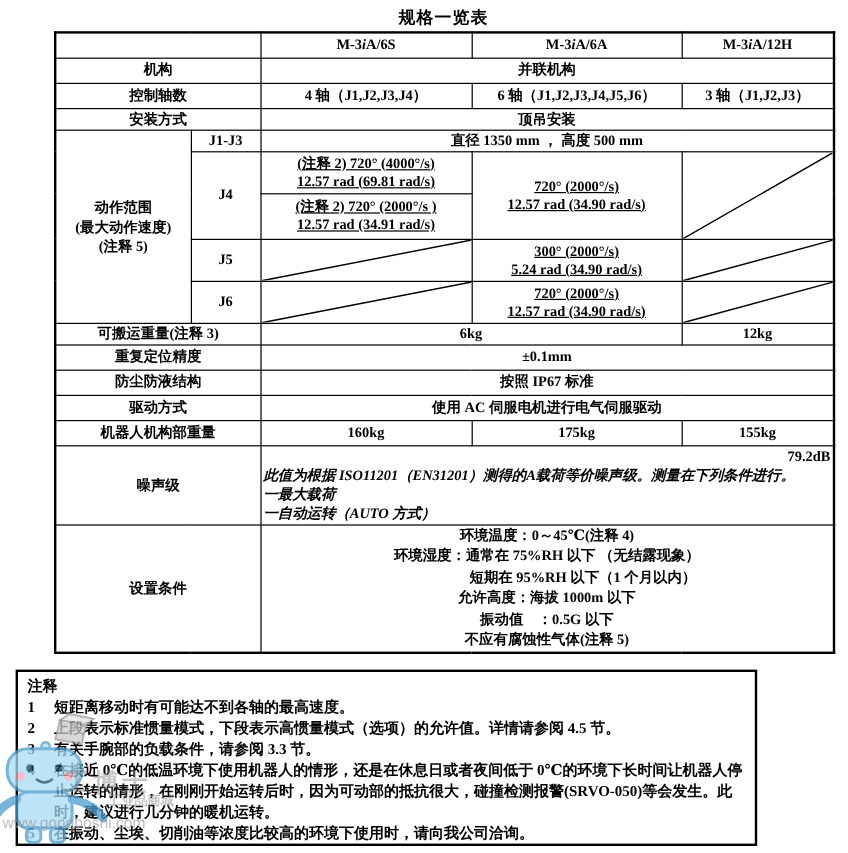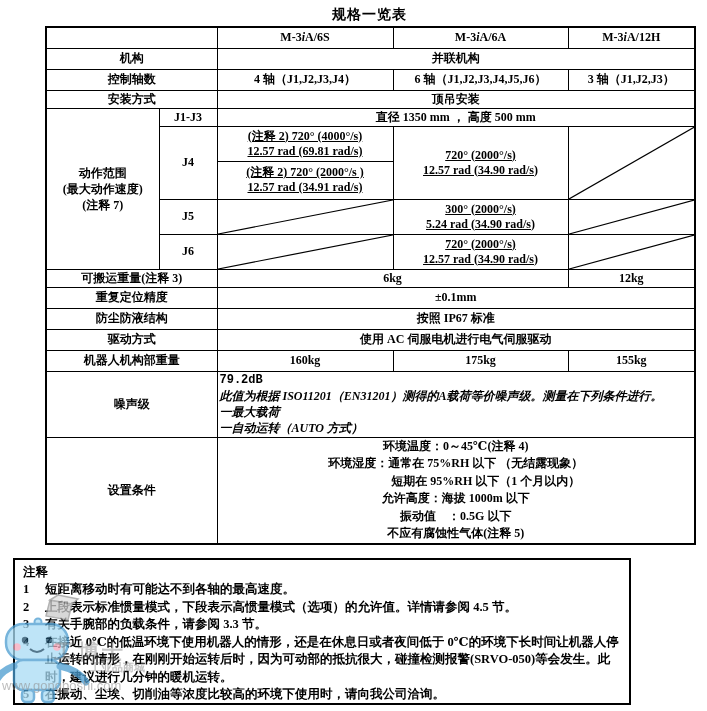--- a/index.html
+++ b/index.html
@@ -12,21 +12,21 @@
   table.spec td{border:1px solid #000;font-size:12px;font-weight:bold;text-align:center;
                 vertical-align:middle;padding:0 2px;overflow:hidden;}
   table.spec i{font-style:italic;}
   .two-line div{line-height:15px;text-decoration:underline;}
   .axis-cell{font-size:12px;margin-left:11px;}
   .label-cell{font-size:12.5px;}
   .motion-label div{line-height:16px;font-size:12px;}
   .na-cell{position:relative;padding:0;}
   .na-cell svg{position:absolute;left:0;top:0;width:100%;height:100%;display:block;}
   .noise-cell{text-align:left;padding:1px 5px;}
-  .noise-cell .c{ text-align:left;line-height:16px;font-family:Liberation Mono, monospace;}
+  .noise-cell .c{ text-align:right;line-height:16px;}
   .noise-cell .l{ text-align:left;line-height:16px;font-style:italic;}
   .env-cell{text-align:left;padding:2px 5px;}
   .env-cell div{line-height:17.5px;}
   .env-cell .indent{padding-left:60px;}
   .notes{position:absolute;left:13px;top:558px;width:618px;height:147px;border:2px solid #000;
          box-sizing:border-box;padding:3px 8px 0 8px;background:transparent;}
   .notes-heading{font-size:12.5px;font-weight:bold;line-height:18px;}
   .note-item{display:flex;font-size:12.5px;font-weight:bold;line-height:17.5px;}
   .note-num{width:22px;flex:none;}
   .note-text{flex:1;}
@@ -73,21 +73,21 @@
       <td>3 轴（J1,J2,J3）</td>
     </tr>
     <tr style="height:17px">
       <td colspan="2" class="label-cell">安装方式</td>
       <td colspan="3">顶吊安装</td>
     </tr>
     <tr style="height:18px">
       <td rowspan="5" class="motion-label">
         <div>动作范围</div>
         <div>(最大动作速度)</div>
-        <div>(注释 7)</div>
+        <div>(注释 5)</div>
       </td>
       <td class="axis-cell">J1-J3</td>
       <td colspan="3">直径 1350 mm ， 高度 500 mm</td>
     </tr>
     <tr style="height:35px">
       <td rowspan="2" class="axis-cell">J4</td>
       <td class="two-line">
         <div>(注释 2) 720° (4000°/s)</div>
         <div>12.57 rad (69.81 rad/s)</div>
       </td>

